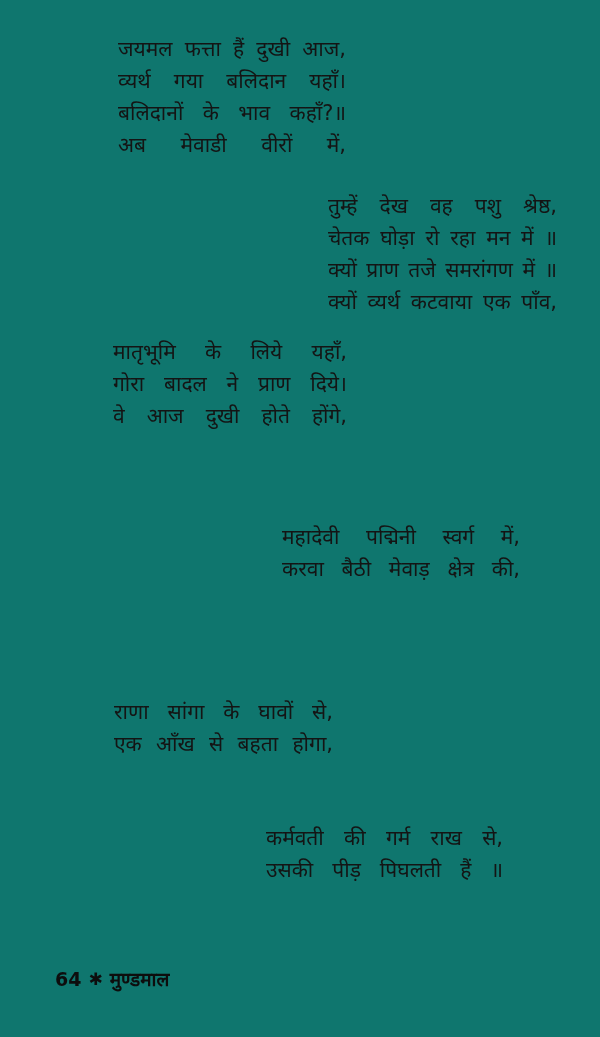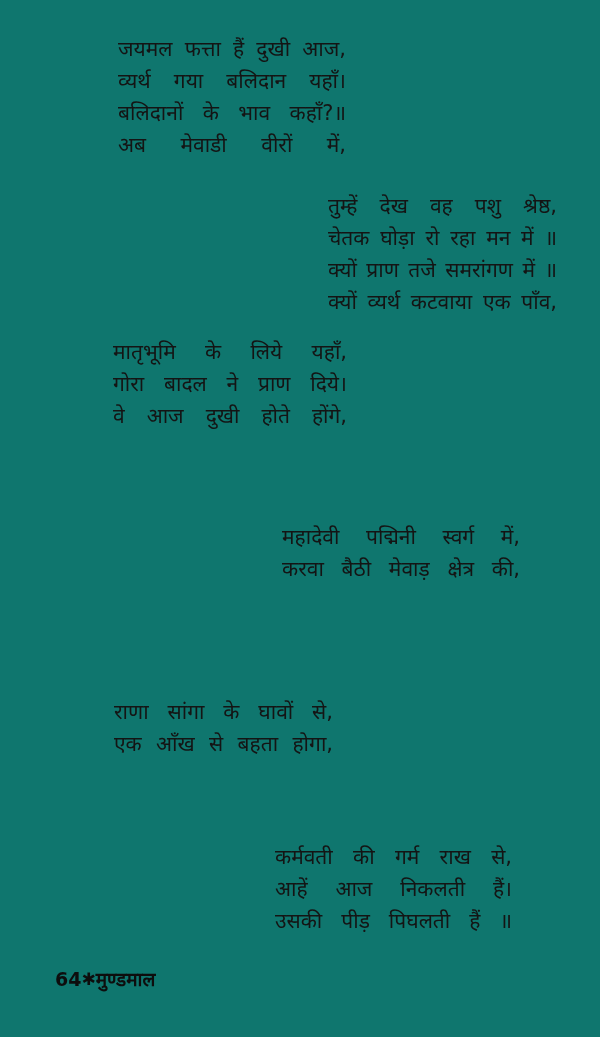--- a/index.html
+++ b/index.html
@@ -26,30 +26,31 @@
     text-align: justify;
     text-align-last: justify;
     white-space: normal;
   }
   
   .s1 { left: 118px; top: 33px;  width: 228px; }
   .s2 { left: 289px; top: 190px; width: 229px; margin-left: 39px; }
   .s3 { left: 113px; top: 336px; width: 234px; }
   .s4 { left: 282px; top: 506px; width: 238px; margin-top: 15px; }
   .s5 { left: 114px; top: 664px; width: 219px; margin-top: 32px; }
-  .s6 { left: 275px; top: 822px; width: 237px; margin-top: 19px; }
+  .s6 { left: 266px; top: 822px; width: 237px; }
   .page-footer {
     position: absolute;
     left: 55px;
     top: 966px;
     font-size: 19px;
     font-weight: bold;
     color: #0d0d0d;
     display: flex;
     align-items: baseline;
+    gap: 7px;
   }
   .asterisk-icon {
     font-size: 17px;
     position: relative;
     top: -1px;
   }
 </style>
 </head>
 <body>
 
@@ -80,21 +81,20 @@
     <div class="poem-line">करवा बैठी मेवाड़ क्षेत्र की,</div>
   </section>
 
   <section class="stanza s5">
     <div class="poem-line">राणा सांगा के घावों से,</div>
     <div class="poem-line">एक आँख से बहता होगा,</div>
   </section>
 
   <section class="stanza s6">
     <div class="poem-line">कर्मवती की गर्म राख से,</div>
-    <div class="poem-line">आहें आज निकलती हैं।</div>
     <div class="poem-line">उसकी पीड़ पिघलती हैं ॥</div>
   </section>
 
   <footer class="page-footer">
     <span>64</span>
     <span class="asterisk-icon">✱</span>
     <span>मुण्डमाल</span>
   </footer>
 
 </div>

